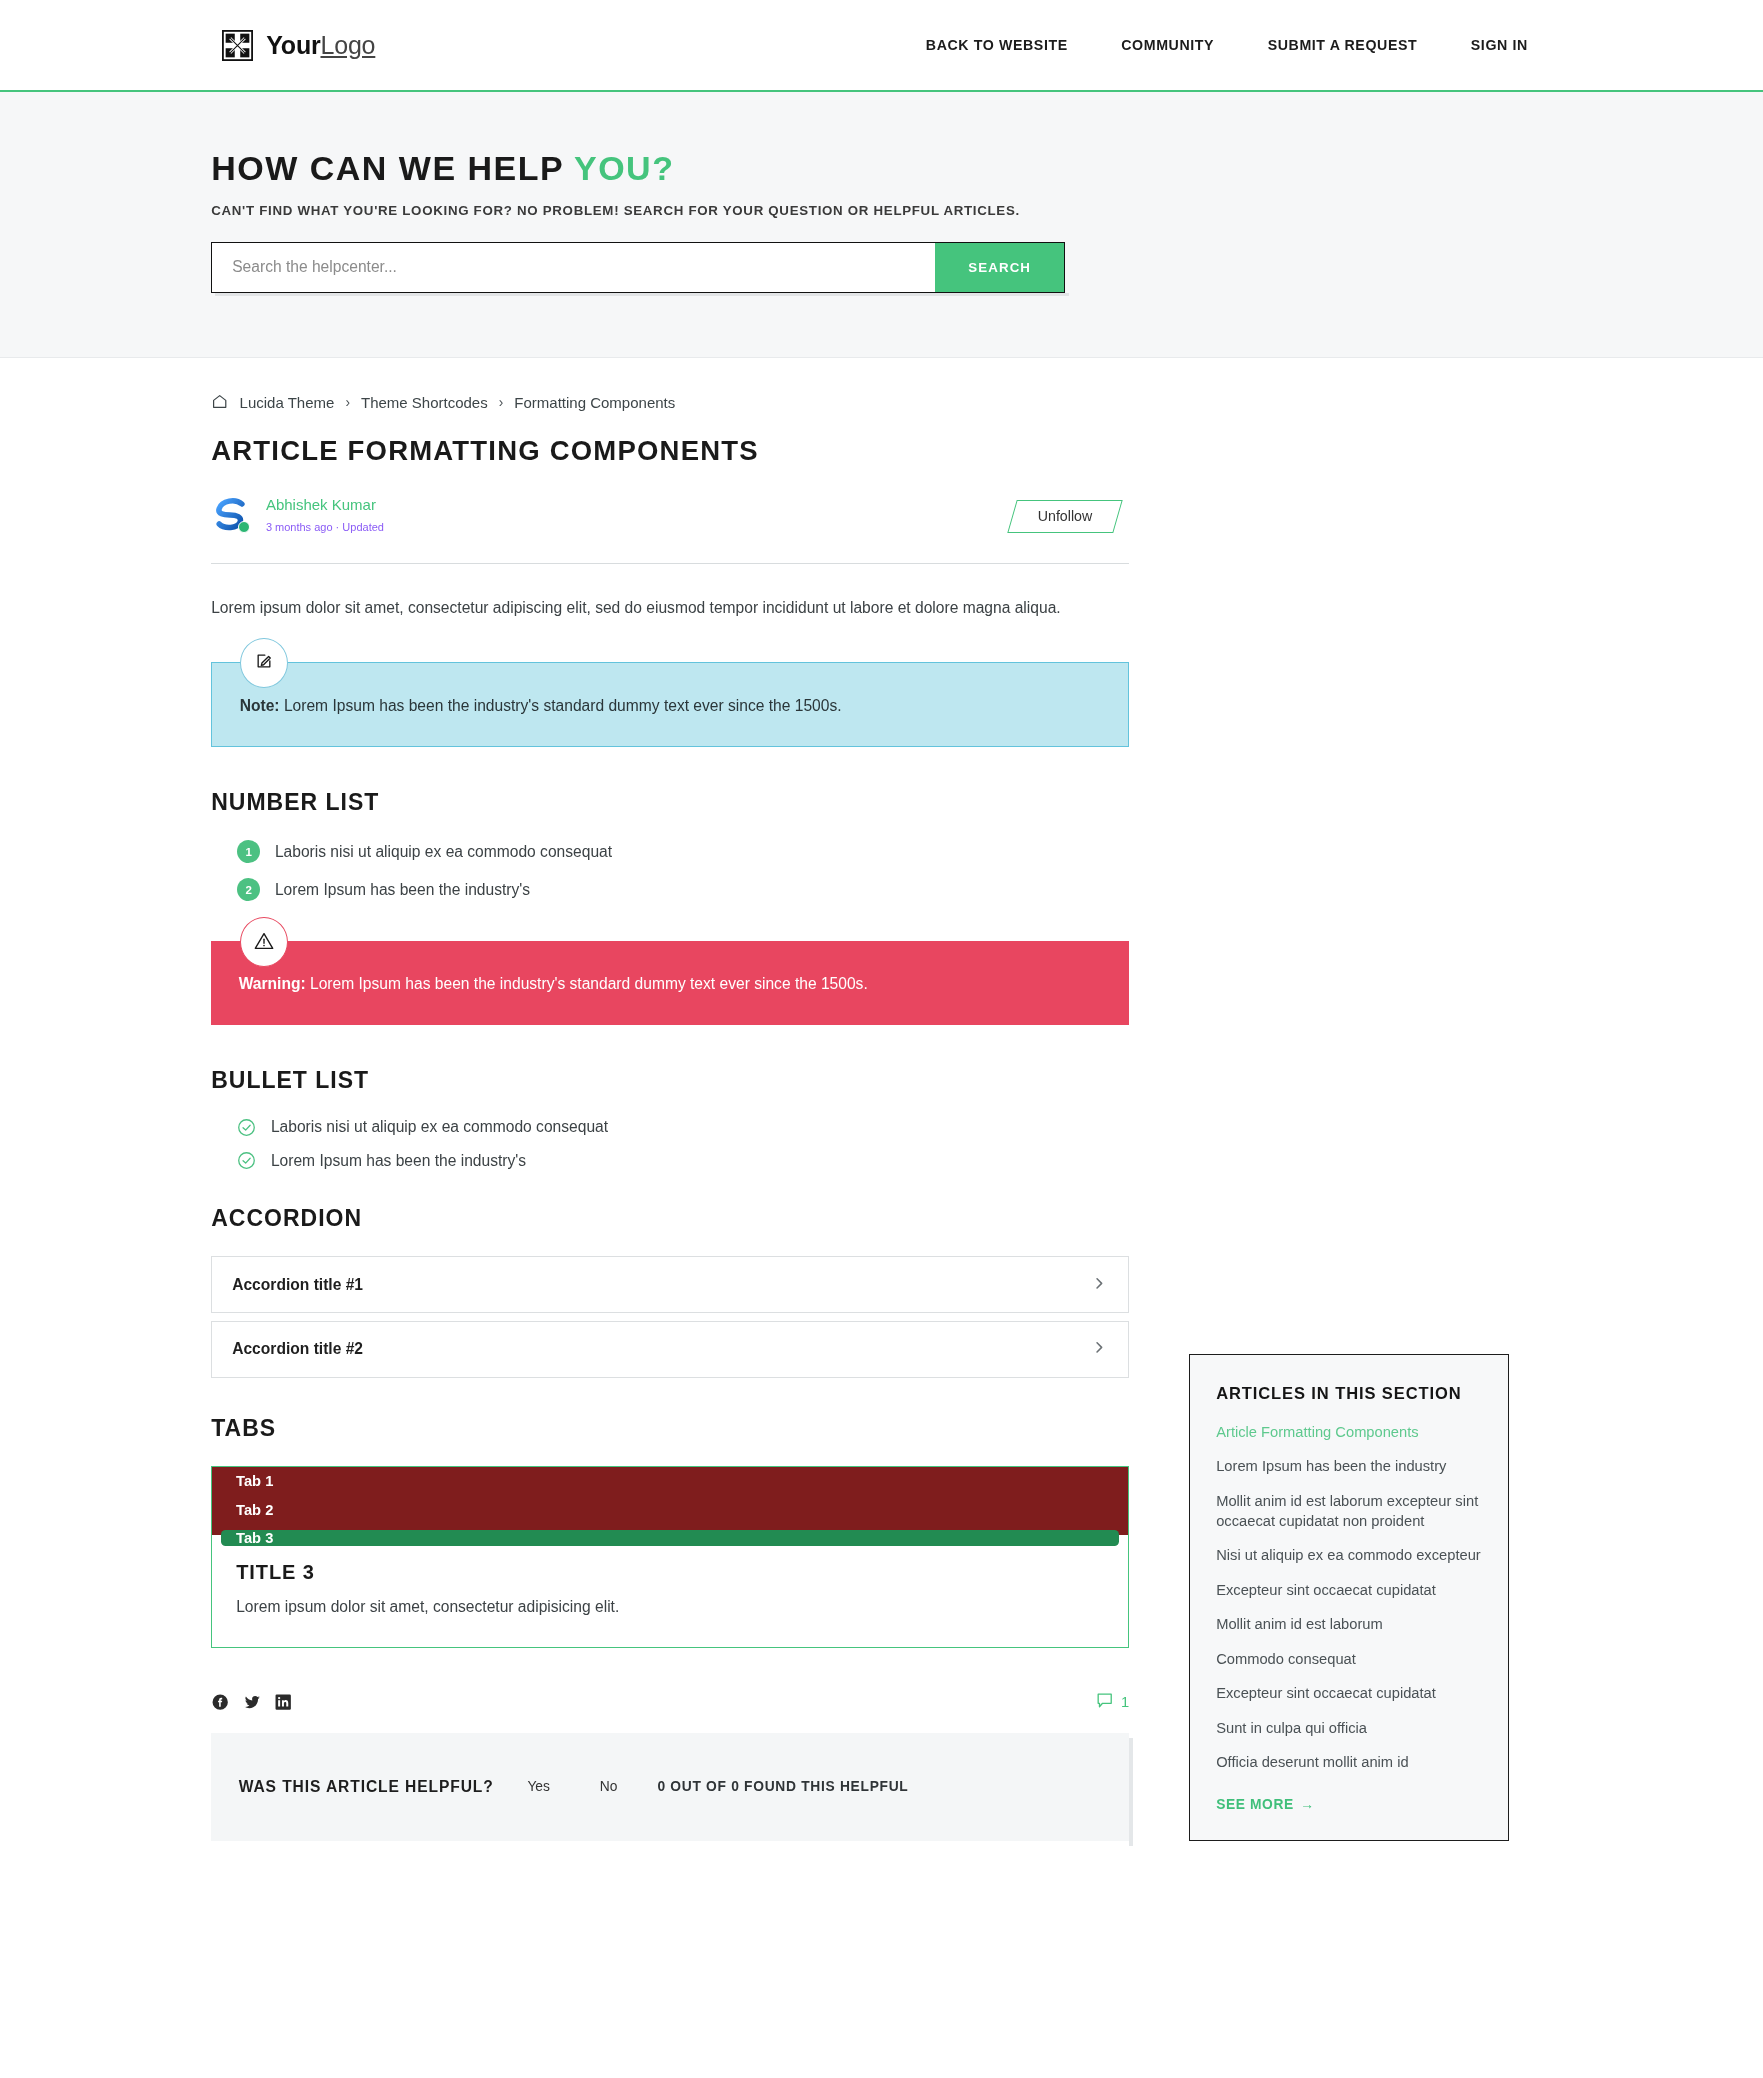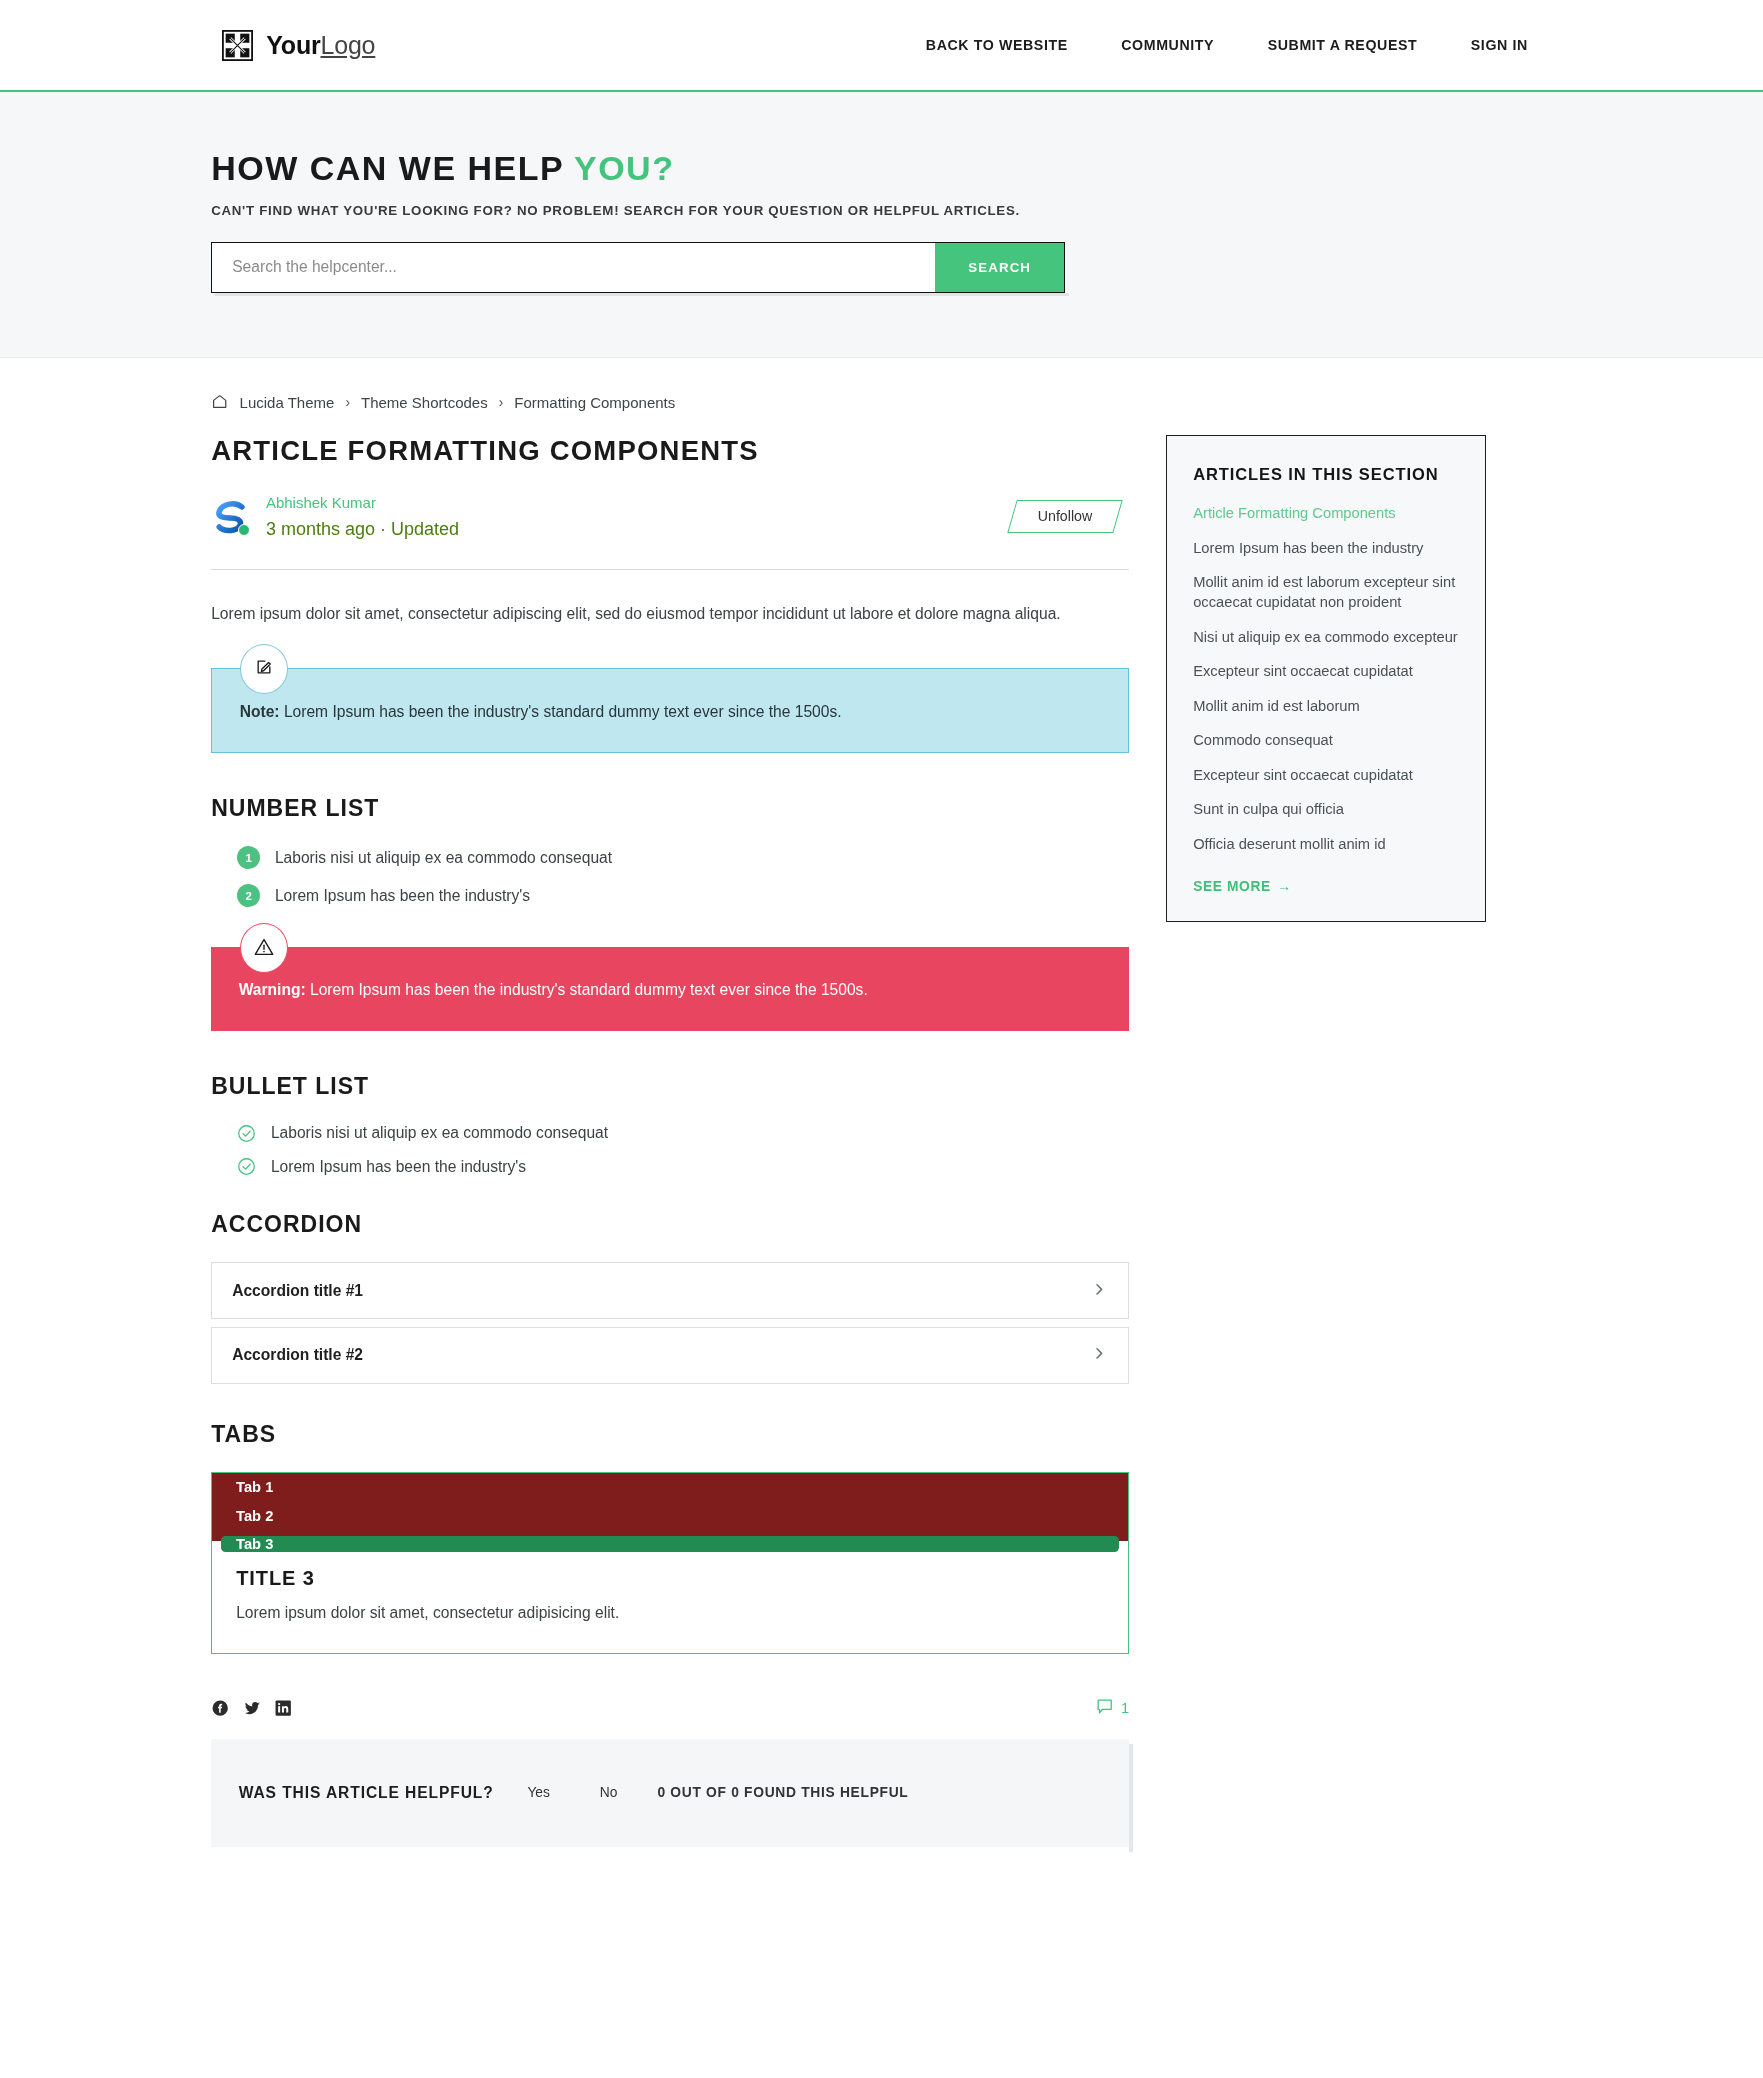--- a/index.html
+++ b/index.html
@@ -112,21 +112,21 @@
     text-transform: uppercase;
     cursor: pointer;
     font-family: "Liberation Sans", sans-serif;
   }
   .hero-shadow {
     width: 854px; height: 3.7px; background: #e2e4e6; margin-left: 3.7px;
   }
 
   
   .content-area { width: 1359px; margin: 0 auto; padding: 35px 9.2px 0 9.2px; display: block; }
-  .cols { display: flex; gap: 37px; align-items: flex-start; }
+  .cols { display: flex; gap: 60px; align-items: flex-end; }
   .col-main { width: 918px; }
   .col-side { width: 320px; margin-top: 42px; }
 
   
   .breadcrumb {
     display: flex; align-items: center; gap: 11px;
     font-size: 15px; color: #3d4548;
     margin-bottom: 24px;
   }
   .breadcrumb .home-icon { display: inline-flex; }
@@ -145,21 +145,21 @@
   .meta-row { display: flex; align-items: flex-start; justify-content: space-between; }
   .author-block { display: flex; align-items: center; gap: 14.7px; }
   .avatar { position: relative; width: 40px; height: 40px; flex: none; }
   .avatar svg { display: block; }
   .avatar .dot {
     position: absolute; right: 0.9px; bottom: 0.9px;
     width: 12px; height: 12px; border-radius: 50%;
     background: #2bb673; border: 1.8px solid #fff;
   }
   .author-name { color: #45c47d; font-size: 15px; margin-bottom: 8px; cursor: pointer; }
-  .author-time { color: #4d7c0f; font-size: 18px; }
+  .author-time { color: #8b5cf6; font-size: 11px; }
   .unfollow-btn {
     position: relative;
     height: 33px; padding: 0 26px;
     display: flex; align-items: center; justify-content: center;
     font-size: 14.2px; color: #333; cursor: pointer;
     margin-top: 5.5px; margin-right: 11px;
   }
   .unfollow-btn::before {
     content: ""; position: absolute; inset: 0;
     border: 1.8px solid #45c47d; background: #fff;

